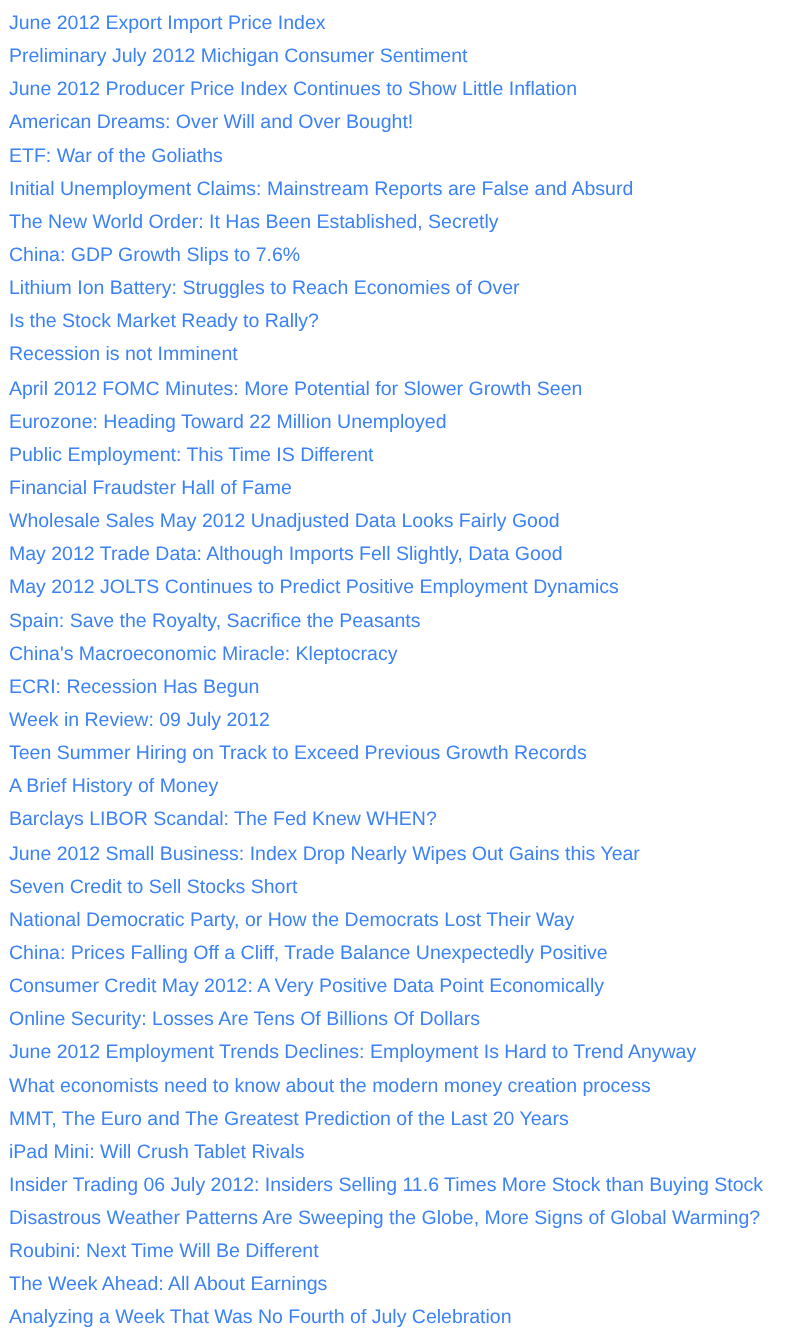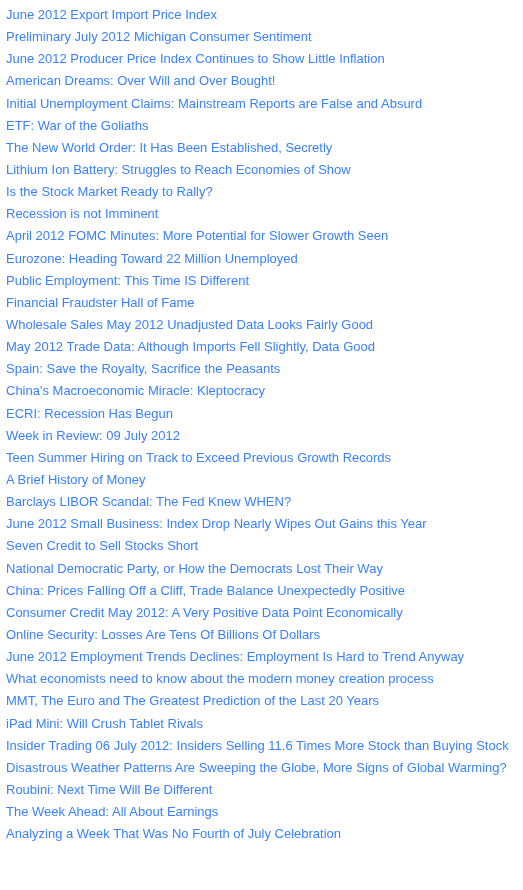--- a/index.html
+++ b/index.html
@@ -24,32 +24,34 @@
     }
   </style>
 </head>
 <body>
 
 <div id="link-container">
     <a href="#" class="link-item">June 2012 Export Import Price Index</a>
     <a href="#" class="link-item">Preliminary July 2012 Michigan Consumer Sentiment</a>
     <a href="#" class="link-item">June 2012 Producer Price Index Continues to Show Little Inflation</a>
     <a href="#" class="link-item">American Dreams: Over Will and Over Bought!</a>
+    <a href="#" class="link-item">ETF: War of the Goliaths</a>
     <a href="#" class="link-item">Initial Unemployment Claims: Mainstream Reports are False and Absurd</a>
-    <a href="#" class="link-item">ETF: War of the Goliaths</a>
     <a href="#" class="link-item">The New World Order: It Has Been Established, Secretly</a>
-    <a href="#" class="link-item">Lithium Ion Battery: Struggles to Reach Economies of Show</a>
+    <a href="#" class="link-item">China: GDP Growth Slips to 7.6%</a>
+    <a href="#" class="link-item">Lithium Ion Battery: Struggles to Reach Economies of Over</a>
     <a href="#" class="link-item">Is the Stock Market Ready to Rally?</a>
     <a href="#" class="link-item">Recession is not Imminent</a>
     <a href="#" class="link-item">April 2012 FOMC Minutes: More Potential for Slower Growth Seen</a>
     <a href="#" class="link-item">Eurozone: Heading Toward 22 Million Unemployed</a>
     <a href="#" class="link-item">Public Employment: This Time IS Different</a>
     <a href="#" class="link-item">Financial Fraudster Hall of Fame</a>
     <a href="#" class="link-item">Wholesale Sales May 2012 Unadjusted Data Looks Fairly Good</a>
     <a href="#" class="link-item">May 2012 Trade Data: Although Imports Fell Slightly, Data Good</a>
+    <a href="#" class="link-item">May 2012 JOLTS Continues to Predict Positive Employment Dynamics</a>
     <a href="#" class="link-item">Spain: Save the Royalty, Sacrifice the Peasants</a>
     <a href="#" class="link-item">China's Macroeconomic Miracle: Kleptocracy</a>
     <a href="#" class="link-item">ECRI: Recession Has Begun</a>
     <a href="#" class="link-item">Week in Review: 09 July 2012</a>
     <a href="#" class="link-item">Teen Summer Hiring on Track to Exceed Previous Growth Records</a>
     <a href="#" class="link-item">A Brief History of Money</a>
     <a href="#" class="link-item">Barclays LIBOR Scandal: The Fed Knew WHEN?</a>
     <a href="#" class="link-item">June 2012 Small Business: Index Drop Nearly Wipes Out Gains this Year</a>
     <a href="#" class="link-item">Seven Credit to Sell Stocks Short</a>
     <a href="#" class="link-item">National Democratic Party, or How the Democrats Lost Their Way</a>

